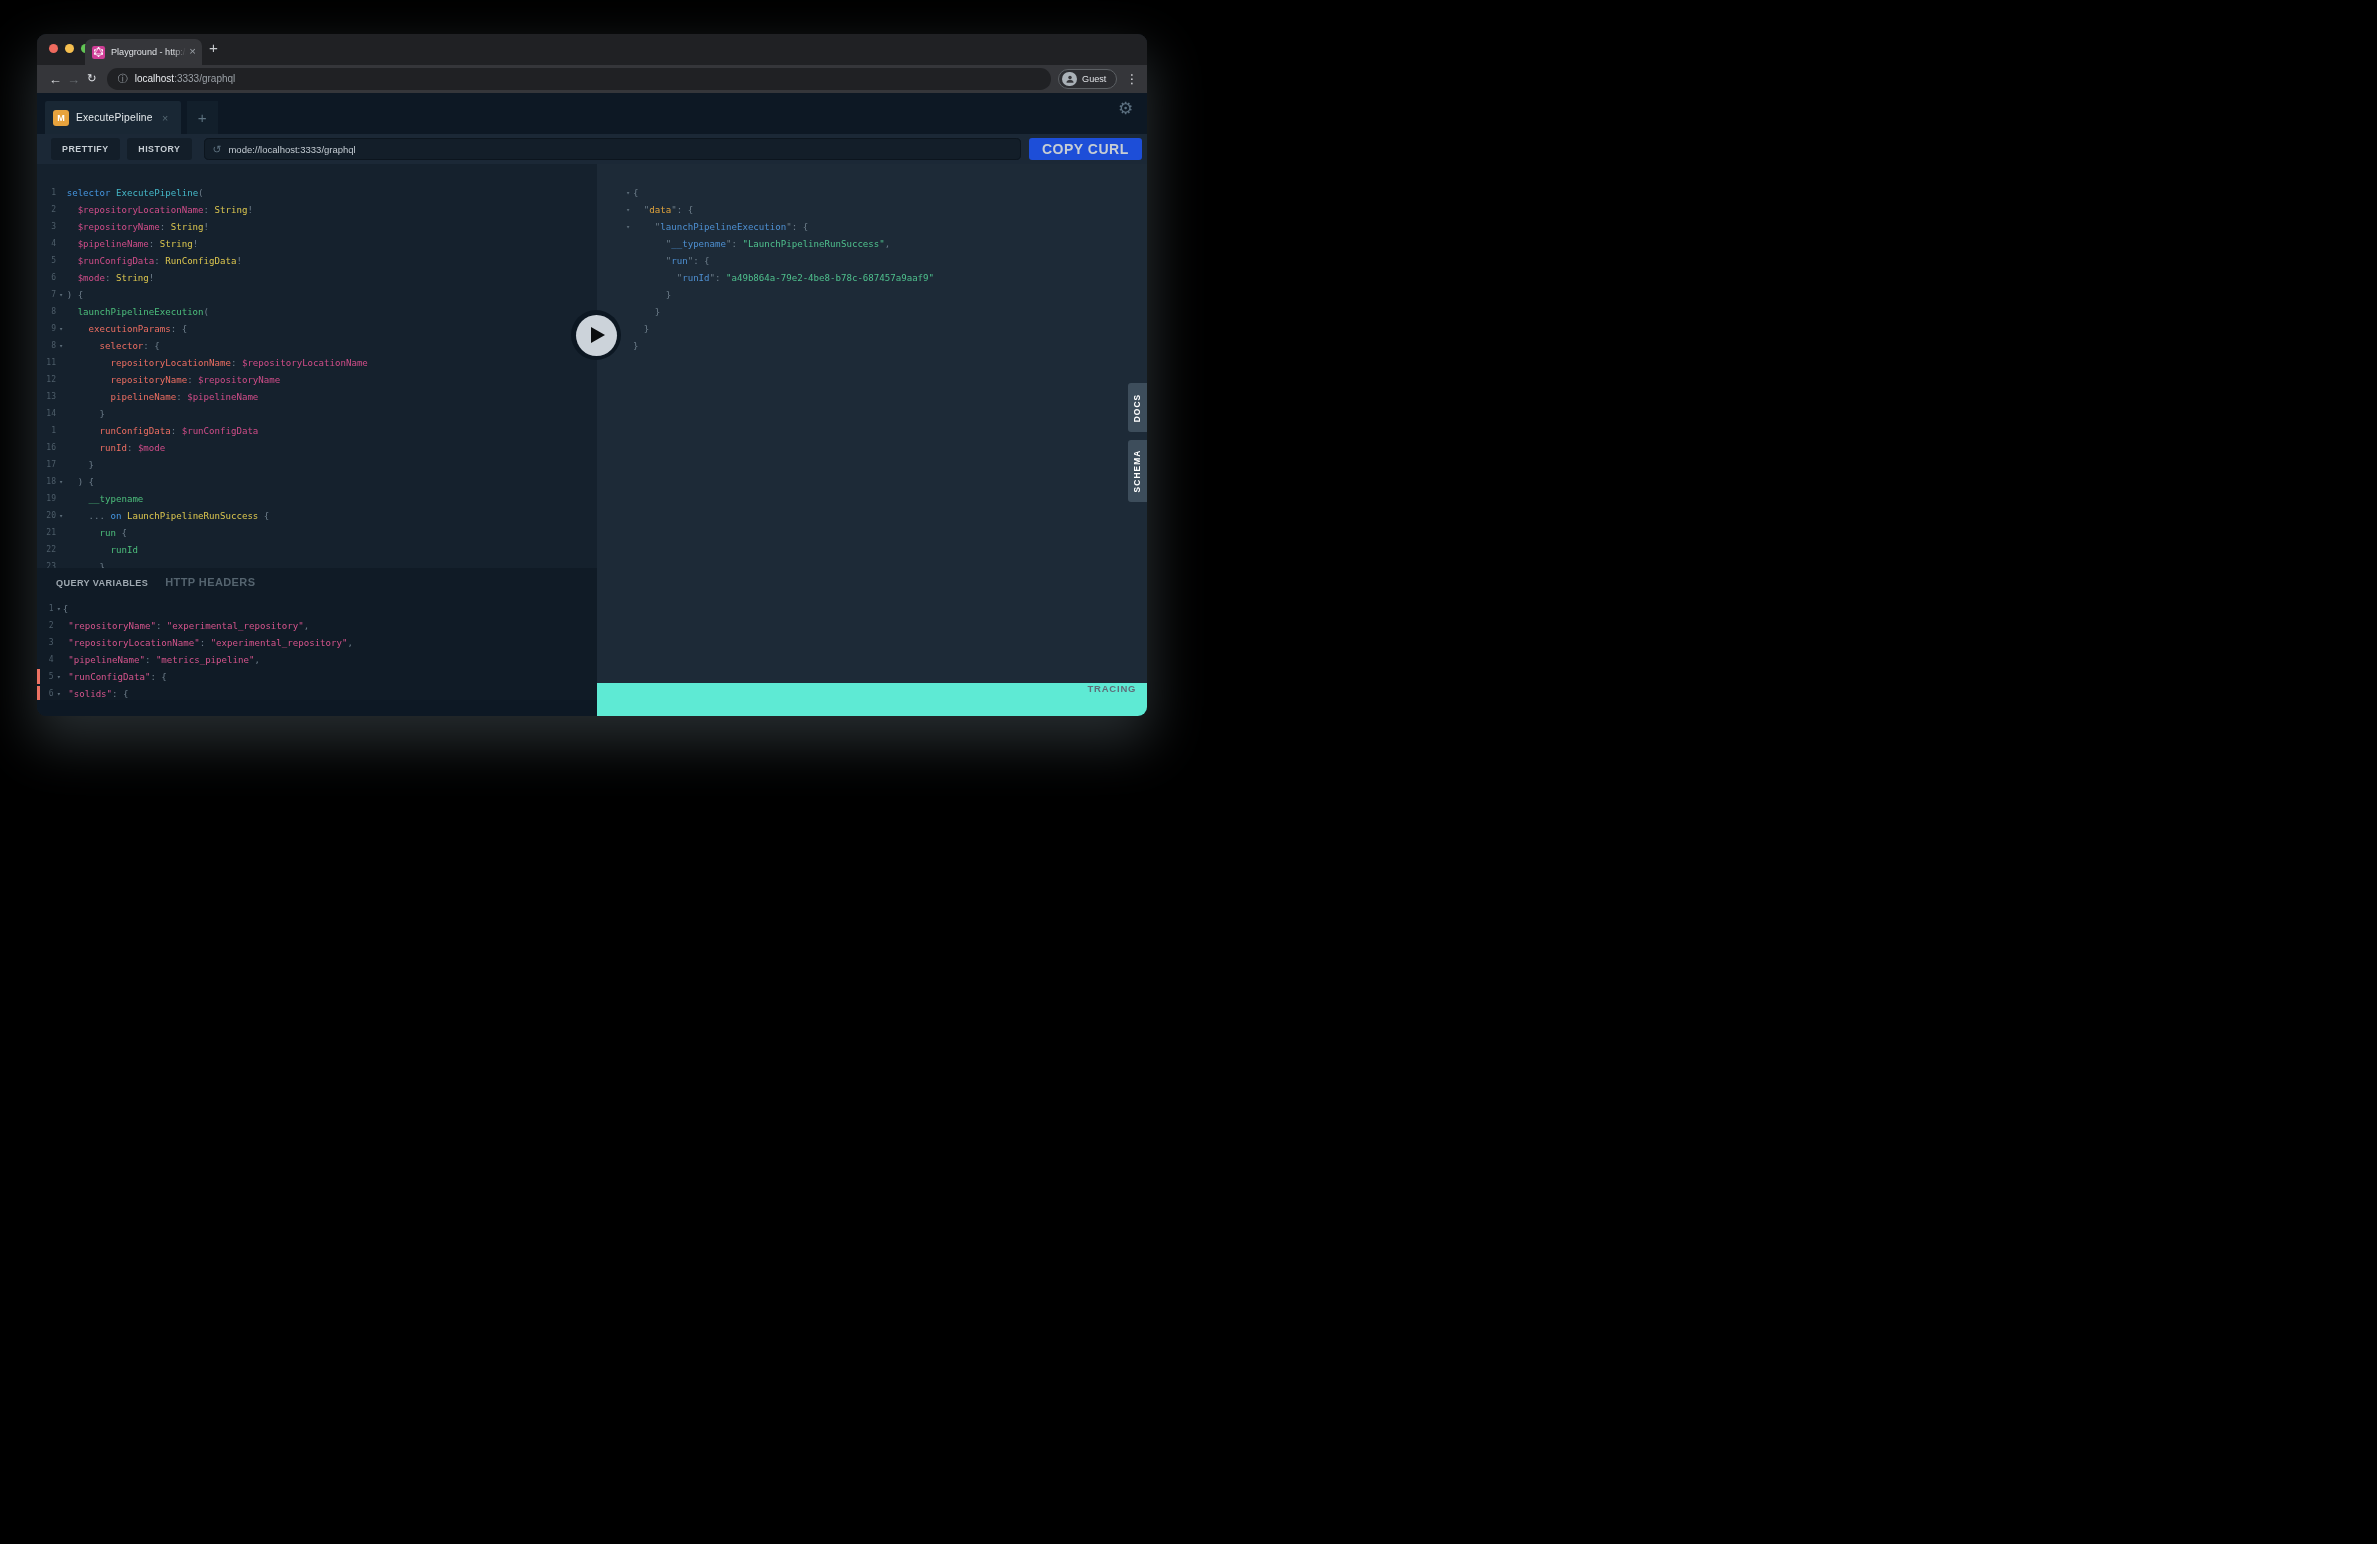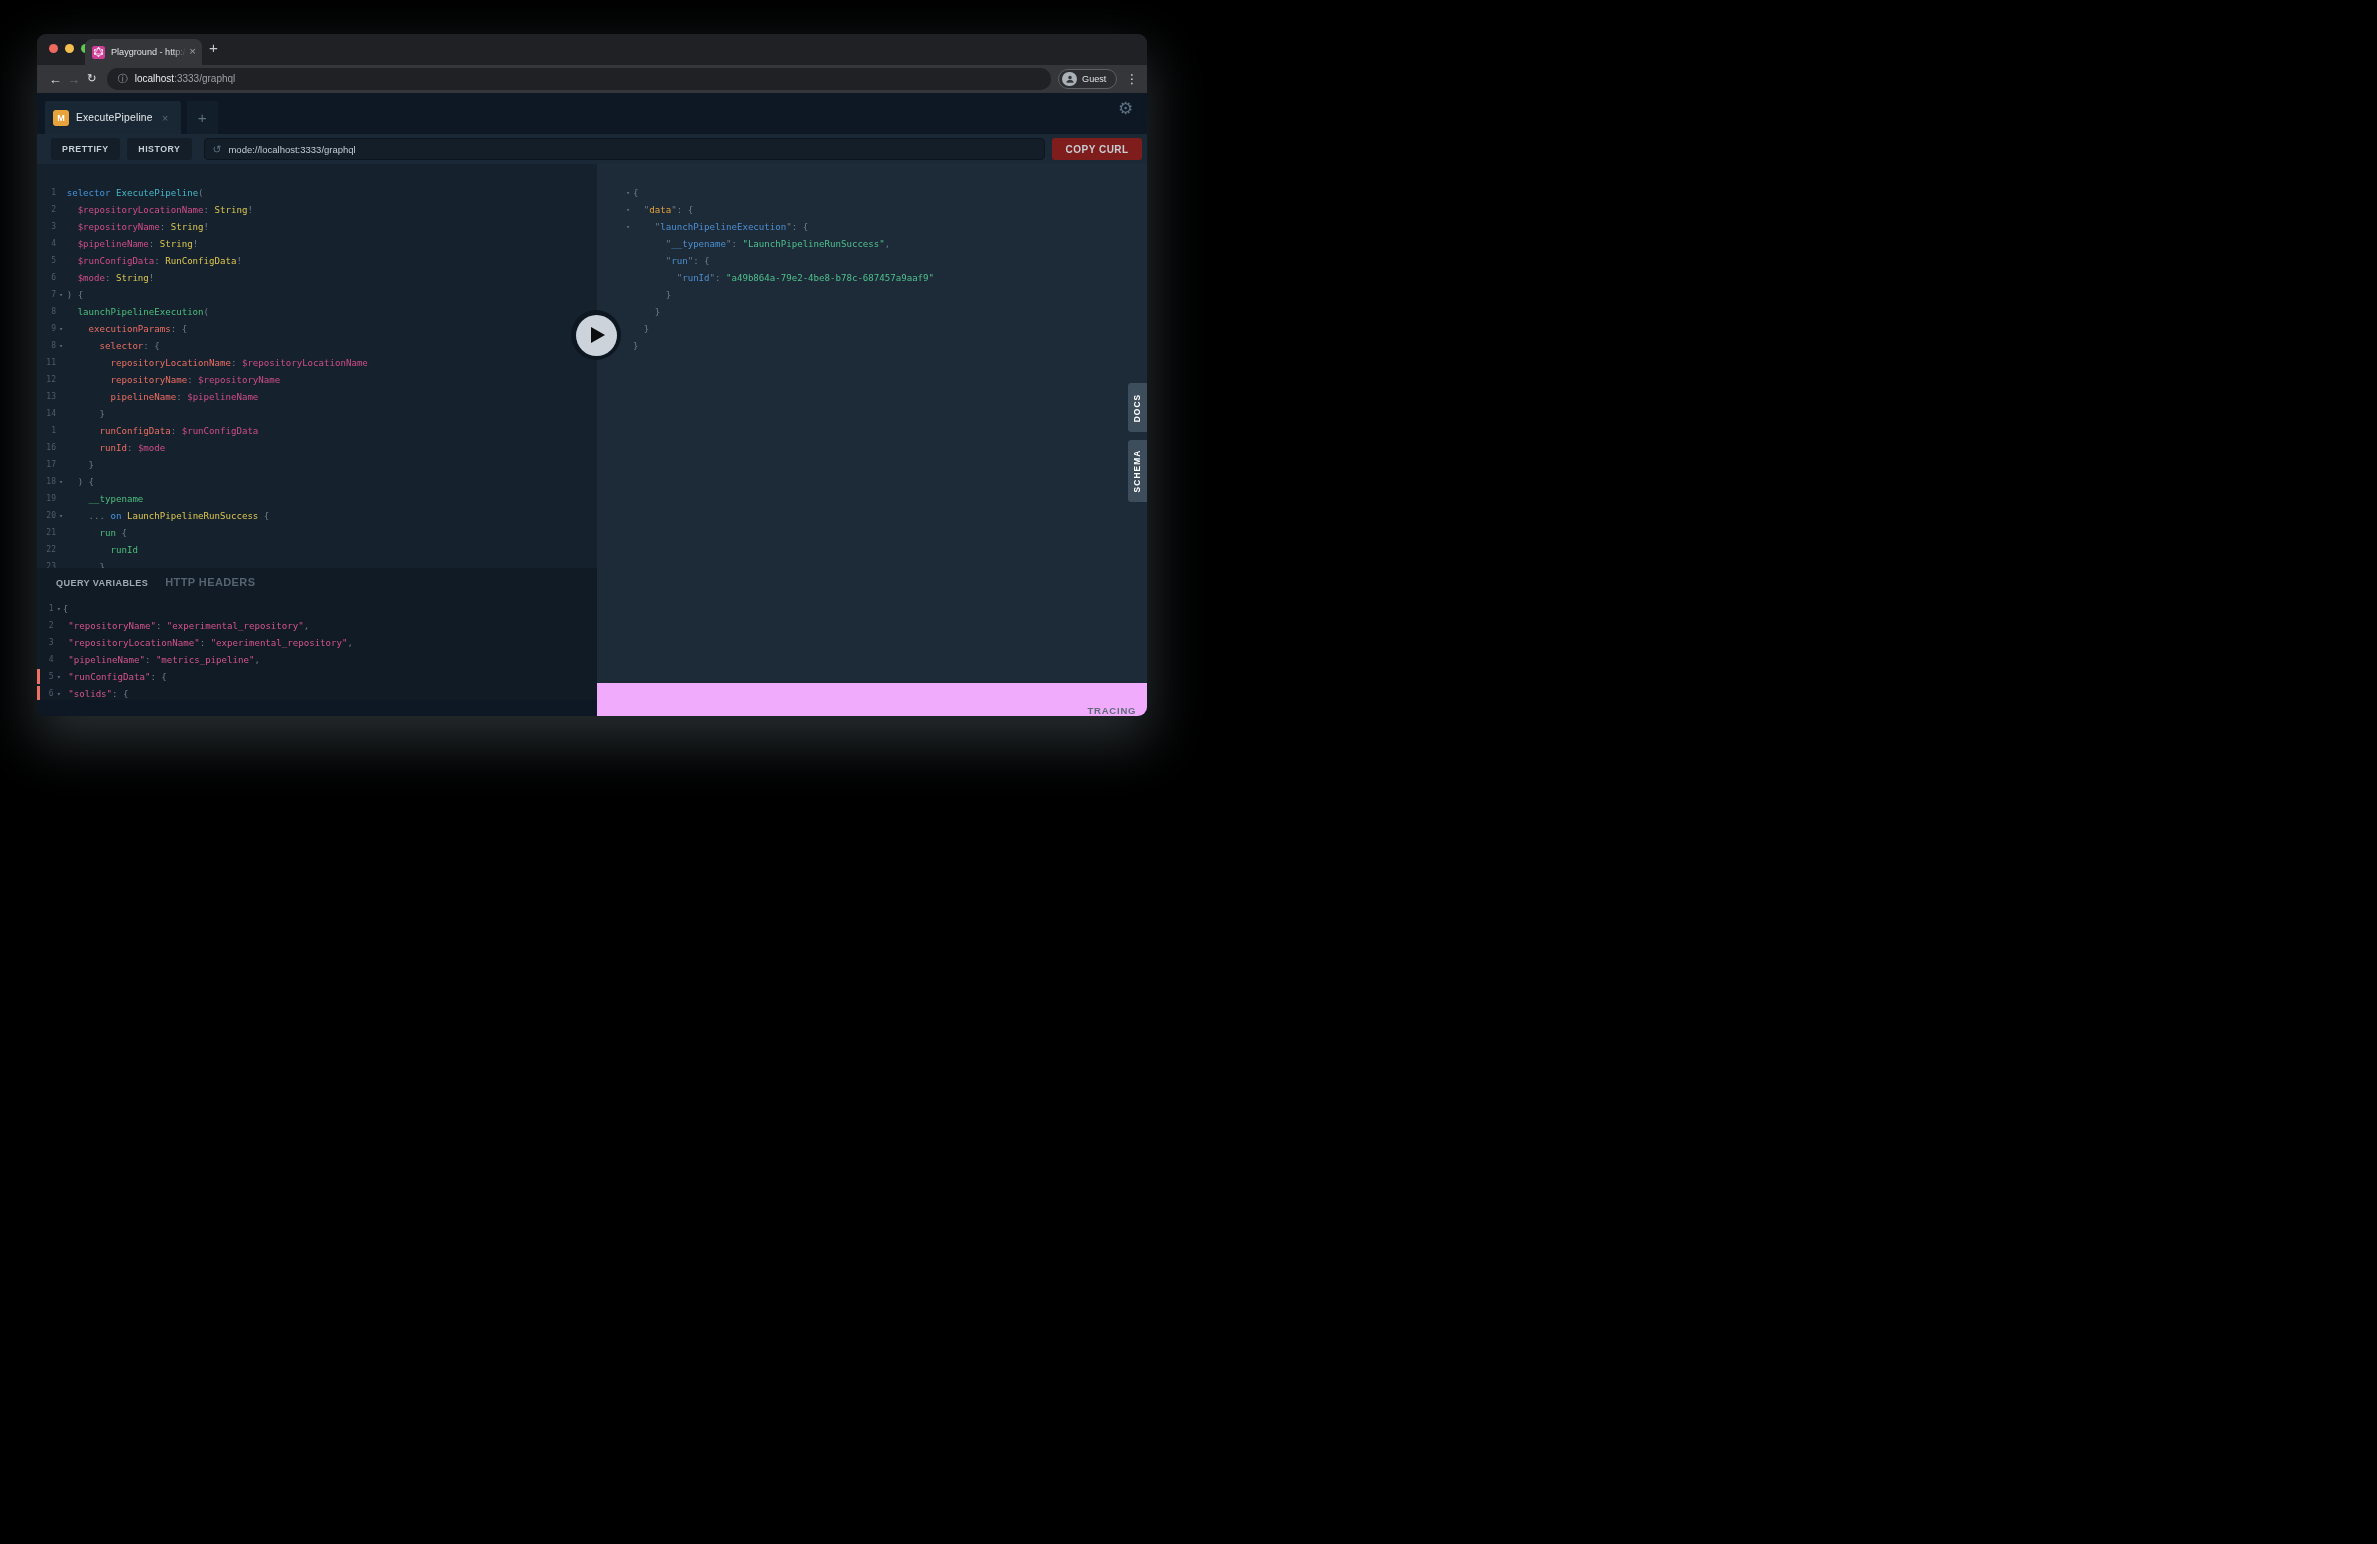--- a/index.html
+++ b/index.html
@@ -48,29 +48,29 @@
   .gear { position:absolute; right:13.7px; top:6.9px; color:#5c7080; font-size:17px; line-height:1; }
 
   .pg-toolbar { position:absolute; top:41px; left:0; right:0; height:30px; background:#1b2836;
                 display:flex; align-items:center; padding:0 3px 0 13.7px; }
   .pg-btn { height:21.3px; background:#131e29; border-radius:3px; color:#c7ced4; font-size:8.8px; font-weight:bold;
             letter-spacing:0.5px; display:flex; align-items:center; padding:0 11.4px; margin-right:6.9px; flex:none; }
   .endpoint { flex:1; height:22px; background:#131e29; border:0.8px solid #0c151e; border-radius:4.6px; margin:0 7.6px 0 5.3px;
               display:flex; align-items:center; padding:0 7.6px; gap:6.9px; min-width:0; }
   .endpoint-ic { color:#5c6f7d; font-size:10.7px; line-height:1; }
   .endpoint-url { color:#c3cbd2; font-size:9.5px; white-space:nowrap; }
-  .copycurl { height:22px; background:#7f1d1d; border-radius:3px; color:#c7ced4; font-size:10px; font-weight:bold;
+  .copycurl { height:22px; background:#1d4ed8; border-radius:3px; color:#c7ced4; font-size:14px; font-weight:bold;
               letter-spacing:0.5px; display:flex; align-items:center; padding:0 13px; margin-right:2.3px; flex:none; }
 
   .pg-main { position:absolute; top:71px; left:0; right:0; bottom:0; }
   .qpane { position:absolute; left:0; top:0; width:560px; height:404px; background:#15212d; overflow:hidden; }
   .vpane { position:absolute; left:0; top:404px; width:560px; bottom:16px; background:#101b26; overflow:hidden; }
   .rpane { position:absolute; left:560px; top:0; right:0; height:519px; background:#1d2a37; overflow:hidden; }
-  .tracing-bar { position:absolute; left:560px; right:0; top:519px; bottom:0; background:#f0abfc;
-                 display:flex; align-items:flex-end; justify-content:flex-end; padding-right:10.7px; }
+  .tracing-bar { position:absolute; left:560px; right:0; top:519px; bottom:0; background:#5eead4;
+                 display:flex; align-items:flex-start; justify-content:flex-end; padding-right:10.7px; }
   .tracing-label { color:#5f6d79; font-size:9.5px; font-weight:bold; letter-spacing:0.8px; }
 
   #qlines { padding-top:20px; }
   #rlines { padding-top:20px; }
   .vars-header { padding:7.6px 0 0 19px; height:20px; display:flex; gap:17px; align-items:baseline; }
   .vh-active { color:#9fa9b1; font-size:9.1px; font-weight:bold; letter-spacing:0.4px; }
   .vh-dim { color:#55646f; font-size:11px; font-weight:bold; letter-spacing:0.4px; }
   #vlines { margin-top:12.2px; }
 
   .crow { display:flex; align-items:center; height:17px; white-space:pre;

